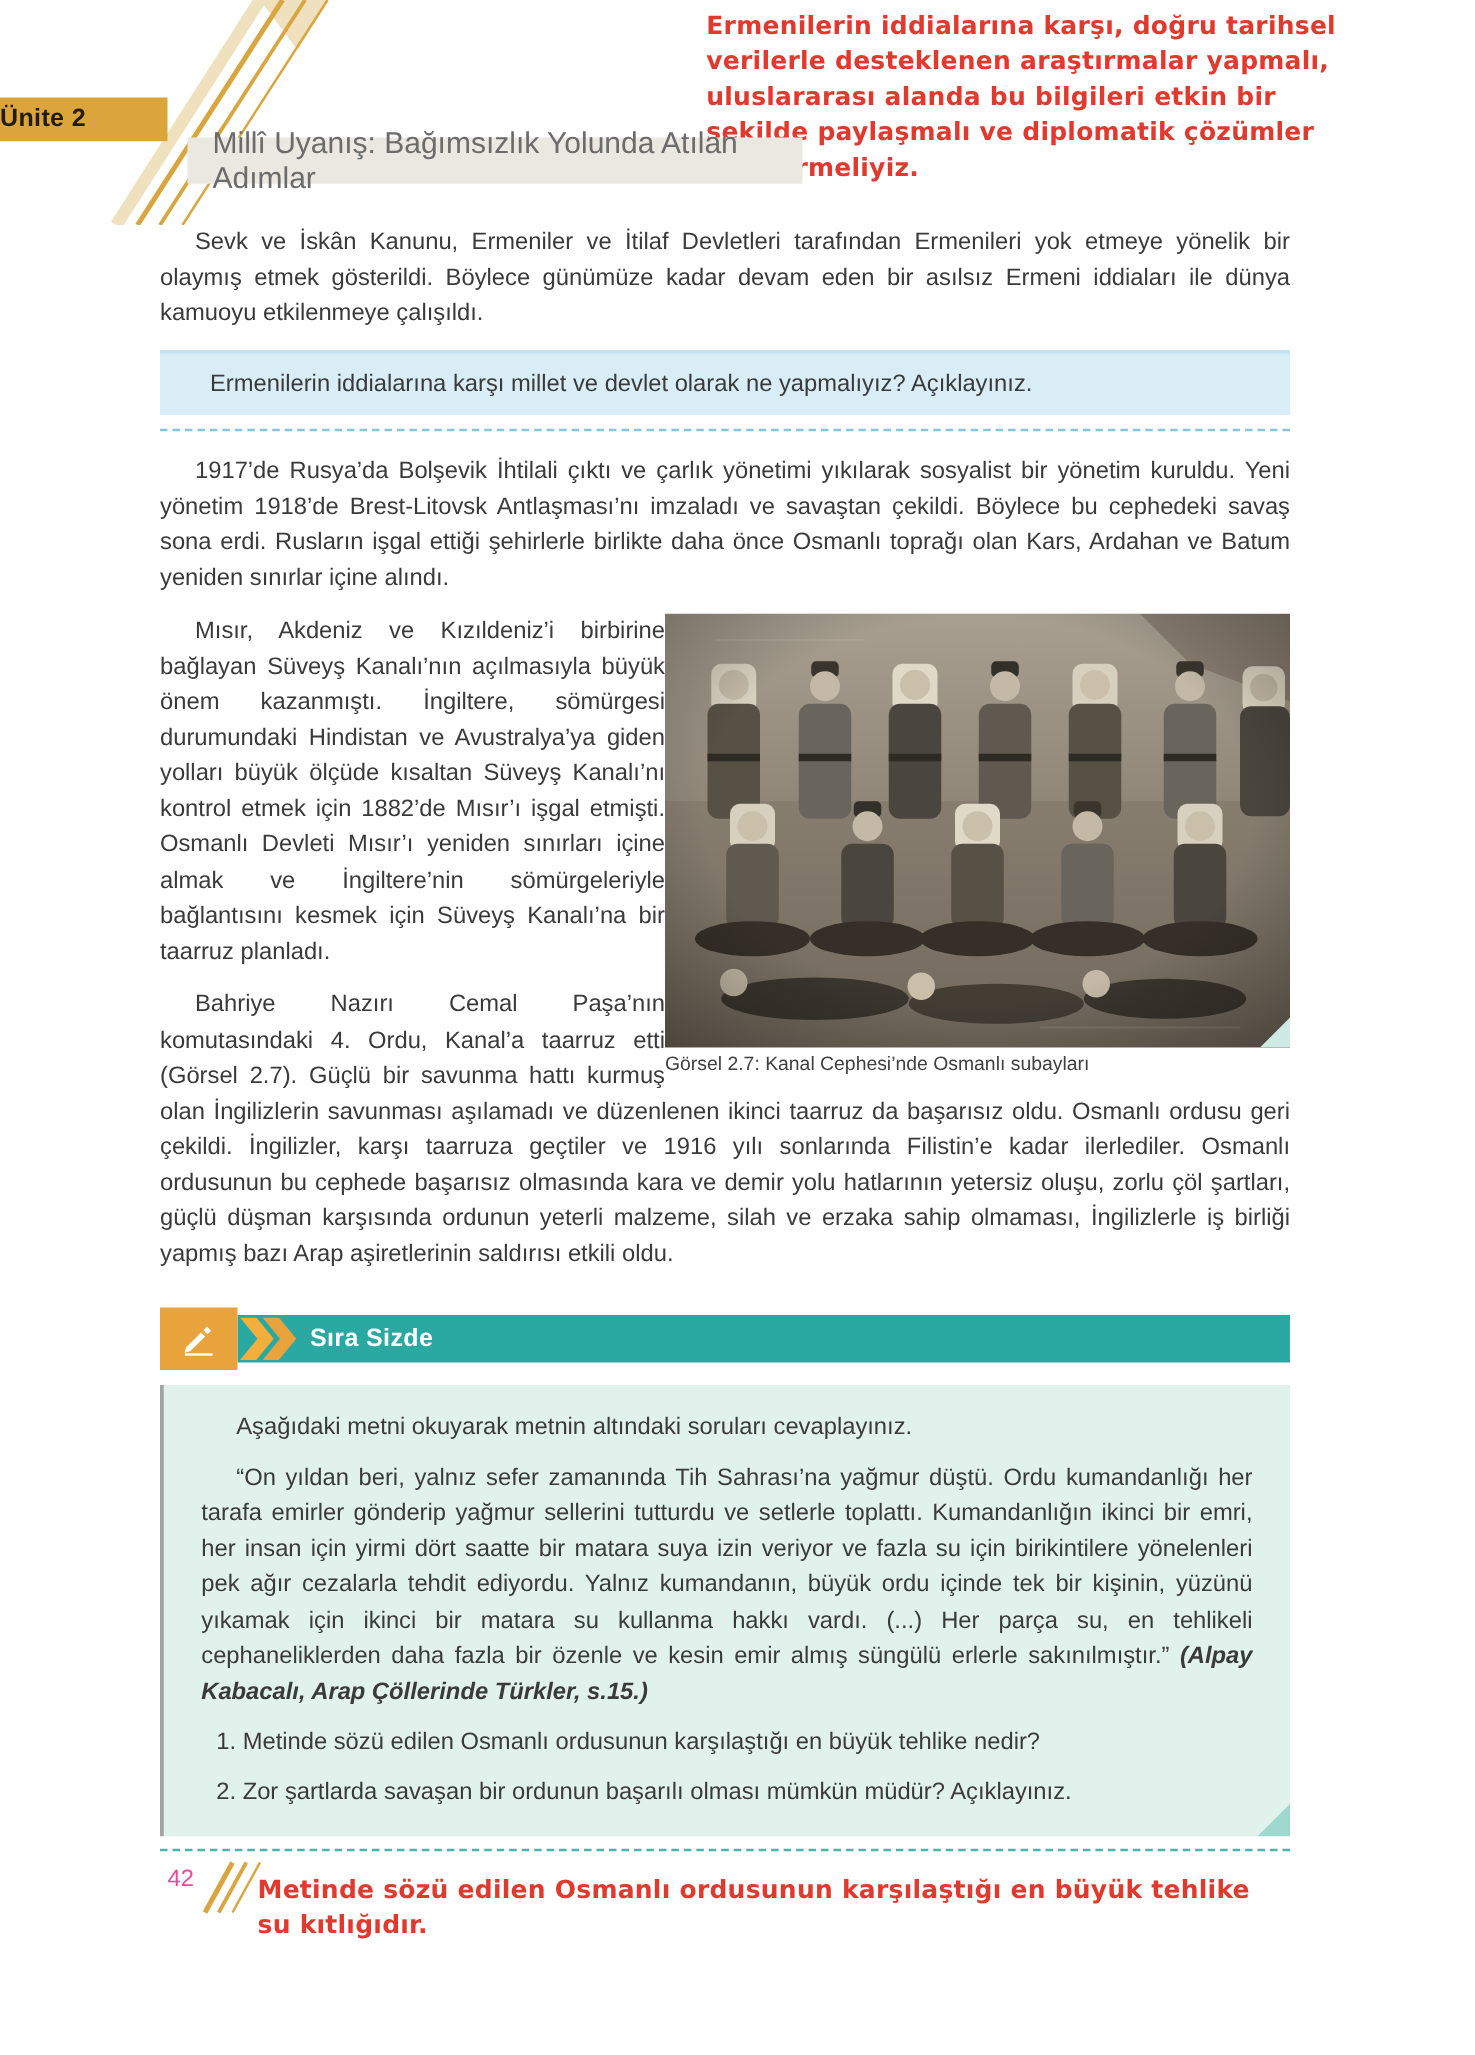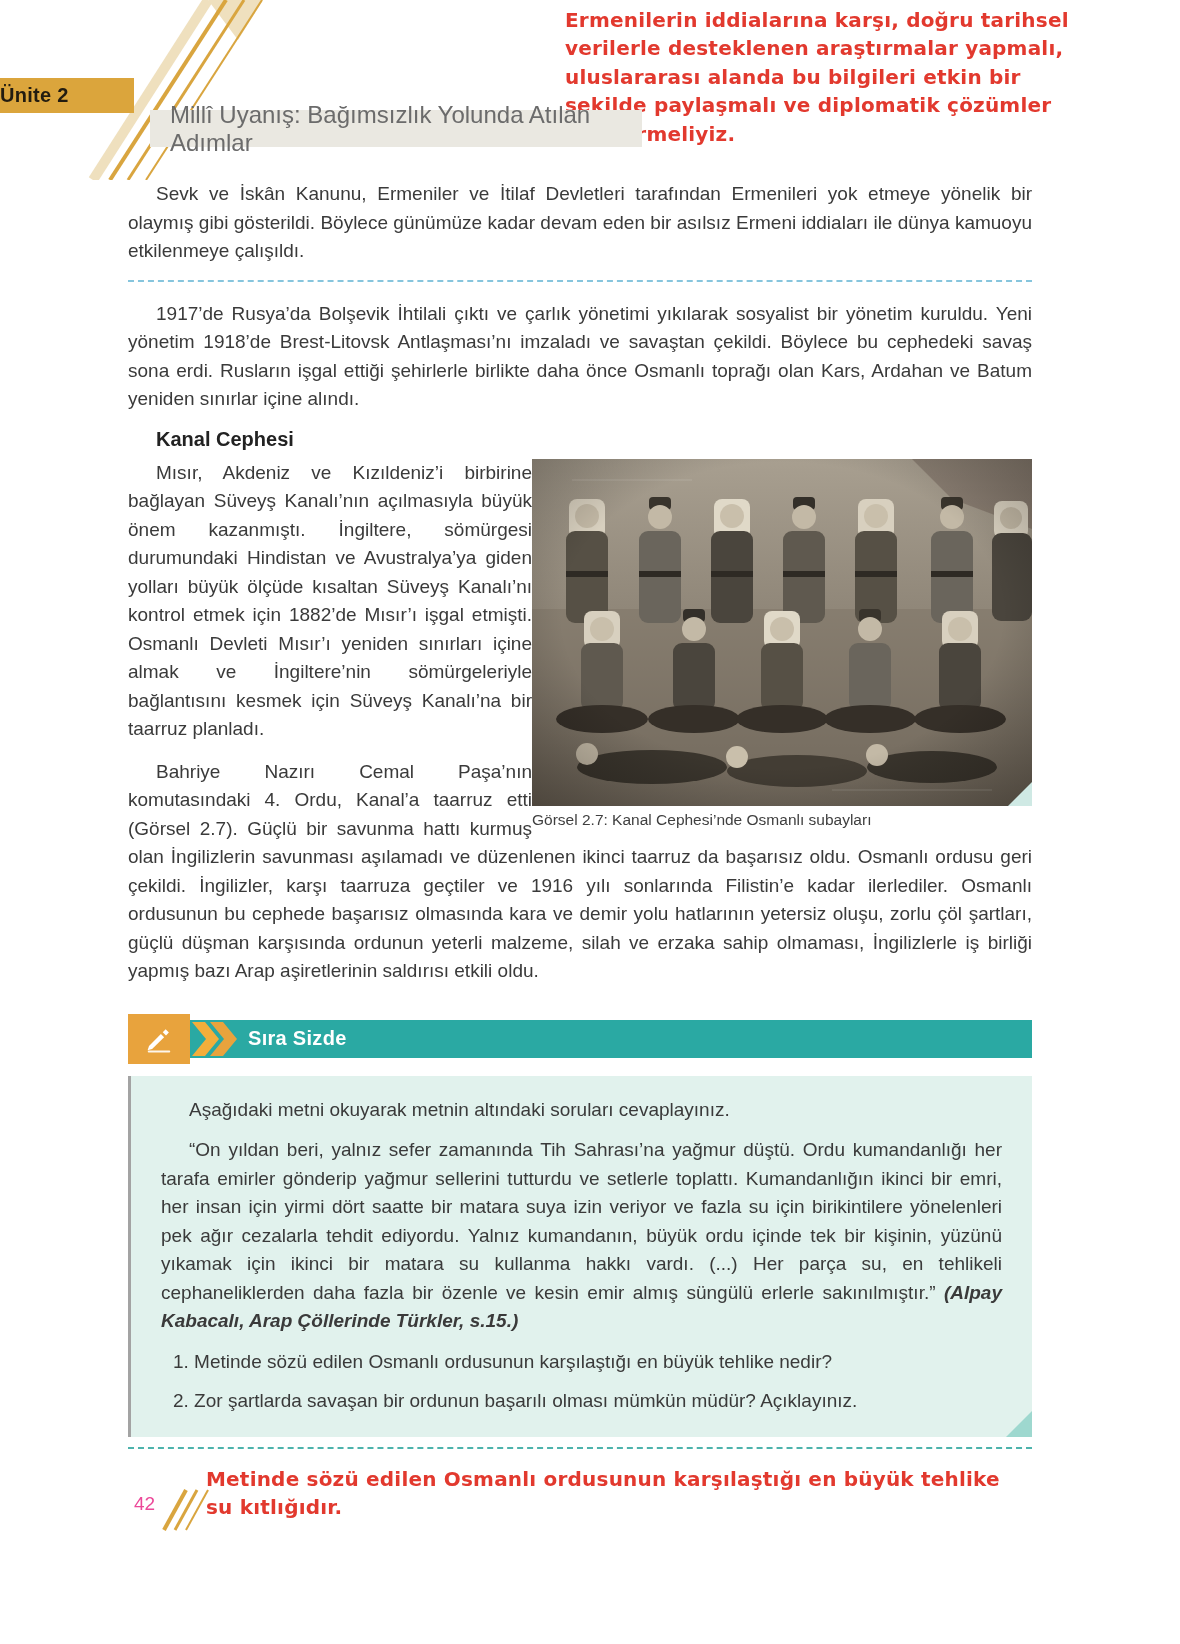--- a/index.html
+++ b/index.html
@@ -123,29 +123,31 @@
   </div>
 
   <div class="handwritten handwritten-top">Ermenilerin iddialarına karşı, doğru tarihsel verilerle desteklenen araştırmalar yapmalı, uluslararası alanda bu bilgileri etkin bir şekilde paylaşmalı ve diplomatik çözümler geliştirmeliyiz.</div>
 
   <div class="header-bar">
     <span>Millî Uyanış: Bağımsızlık Yolunda Atılan Adımlar</span>
   </div>
 
   <div class="content">
 
-    <p class="body-text">Sevk ve İskân Kanunu, Ermeniler ve İtilaf Devletleri tarafından Ermenileri yok etmeye yönelik bir olaymış gibi gösterildi. Böylece günümüze kadar devam eden bir asılsız Ermeni iddiaları ile dünya kamuoyu etkilenmeye çalışıldı.</p>
-
+    <p class="body-text">Sevk ve İskân Kanunu, Ermeniler ve İtilaf Devletleri tarafından Ermenileri yok etmeye yönelik bir olaymış etmek gösterildi. Böylece günümüze kadar devam eden bir asılsız Ermeni iddiaları ile dünya kamuoyu etkilenmeye çalışıldı.</p>
+
+    <div class="question-box">
+      <span>Ermenilerin iddialarına karşı millet ve devlet olarak ne yapmalıyız? Açıklayınız.</span>
+    </div>
     <div class="answer-line"></div>
 
     <div class="spacer-18"></div>
 
     <p class="body-text">1917’de Rusya’da Bolşevik İhtilali çıktı ve çarlık yönetimi yıkılarak sosyalist bir yönetim kuruldu. Yeni yönetim 1918’de Brest-Litovsk Antlaşması’nı imzaladı ve savaştan çekildi. Böylece bu cephedeki savaş sona erdi. Rusların işgal ettiği şehirlerle birlikte daha önce Osmanlı toprağı olan Kars, Ardahan ve Batum yeniden sınırlar içine alındı.</p>
 
-    <h3 class="section-heading">Kanal Cephesi</h3>
 
     <div class="kanal-section">
 
       <figure class="photo-figure" style="margin-block:0;margin-inline:0 0;">
         <div class="photo">
           <svg viewBox="0 0 500 347" preserveAspectRatio="none">
             <defs>
               <linearGradient id="pbg" x1="0" y1="0" x2="0" y2="1">
                 <stop offset="0" stop-color="#a89f90"></stop>
                 <stop offset="0.45" stop-color="#8f8678"></stop>

